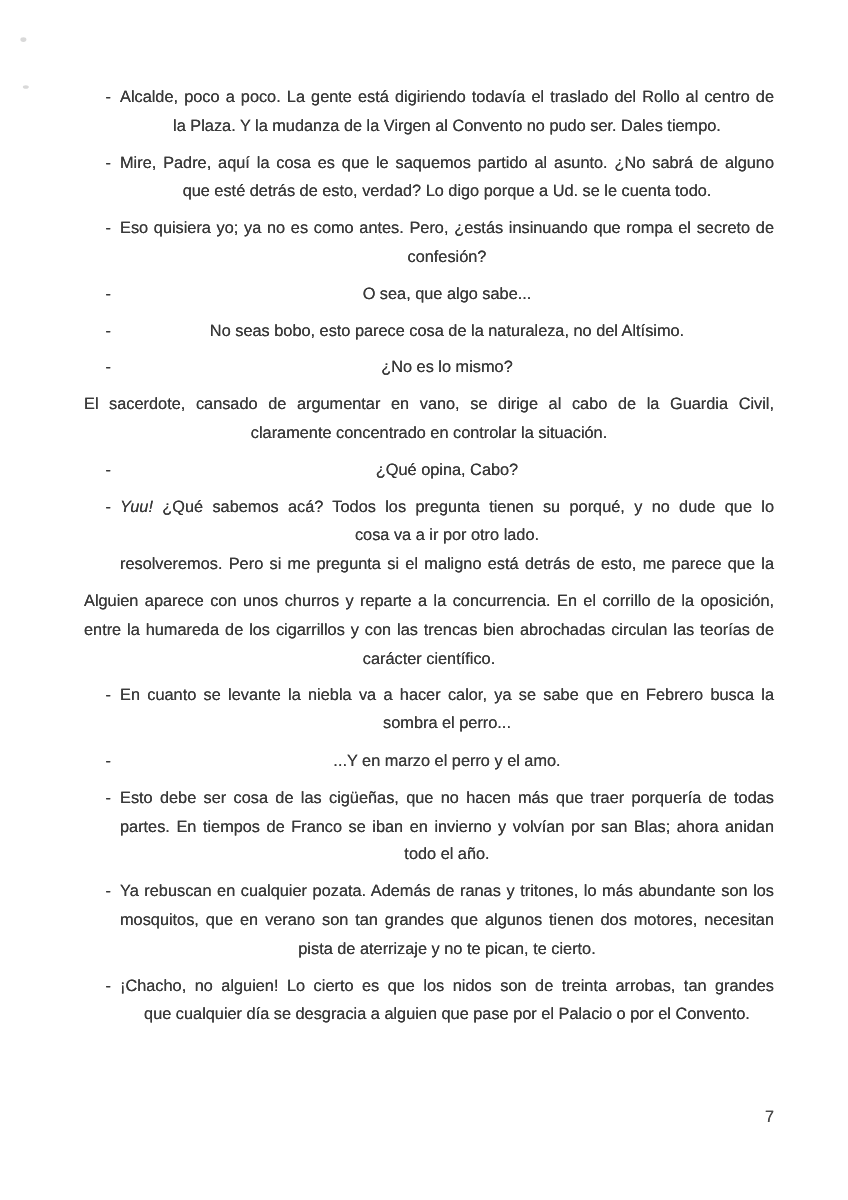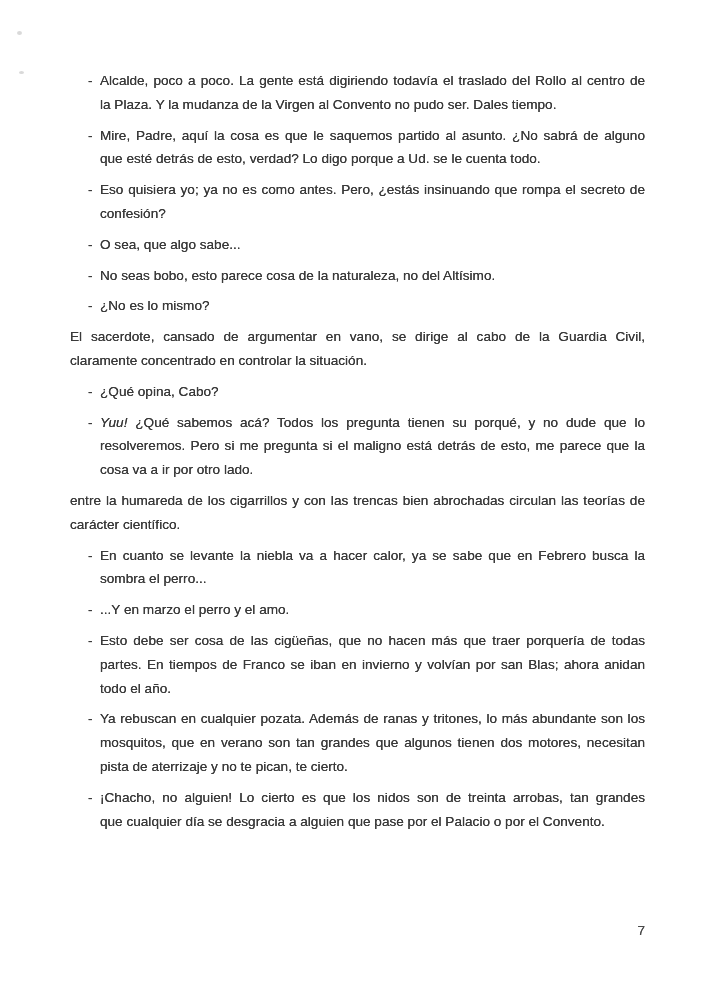--- a/index.html
+++ b/index.html
@@ -22,21 +22,21 @@
     font-size: 13.6px;
     line-height: 23.8px;
     text-shadow: 0 0 0.35px currentColor;
   }
   .block { margin: 0 0 7px 0; }
   .block.dialogue { position: relative; padding-left: 30px; }
   .dash {
     position: absolute; left: 18px; top: 0;
     line-height: 23.8px;
   }
-  .line { text-align: left; }
+  .line { text-align: center; }
   .line.fill { text-align: justify; text-align-last: justify; }
   .it { font-style: italic; }
   .footer {
     position: absolute;
     left: 70px; top: 923px;
     width: 575px;
     text-align: right;
     font-size: 13.5px;
     color: #4a4a4a;
     text-shadow: 0 0 0.35px currentColor;
@@ -84,24 +84,25 @@
         <div class="line fill">El sacerdote, cansado de argumentar en vano, se dirige al cabo de la Guardia Civil,</div>
         <div class="line">claramente concentrado en controlar la situación.</div>
       </div>
       <div class="block dialogue">
         <span class="dash">-</span>
         <div class="line">¿Qué opina, Cabo?</div>
       </div>
       <div class="block dialogue">
         <span class="dash">-</span>
         <div class="line fill"><span class="it">Yuu!</span><span> ¿Qué sabemos acá? Todos los pregunta tienen su porqué, y no dude que lo</span></div>
+        <div class="line">cosa va a ir por otro lado.</div>
         <div class="line fill">resolveremos. Pero si me pregunta si el maligno está detrás de esto, me parece que la</div>
-        <div class="line">cosa va a ir por otro lado.</div>
       </div>
       <div class="block narration">
+        <div class="line fill">Alguien aparece con unos churros y reparte a la concurrencia. En el corrillo de la oposición,</div>
         <div class="line fill">entre la humareda de los cigarrillos y con las trencas bien abrochadas circulan las teorías de</div>
         <div class="line">carácter científico.</div>
       </div>
       <div class="block dialogue">
         <span class="dash">-</span>
         <div class="line fill">En cuanto se levante la niebla va a hacer calor, ya se sabe que en Febrero busca la</div>
         <div class="line">sombra el perro...</div>
       </div>
       <div class="block dialogue">
         <span class="dash">-</span>

